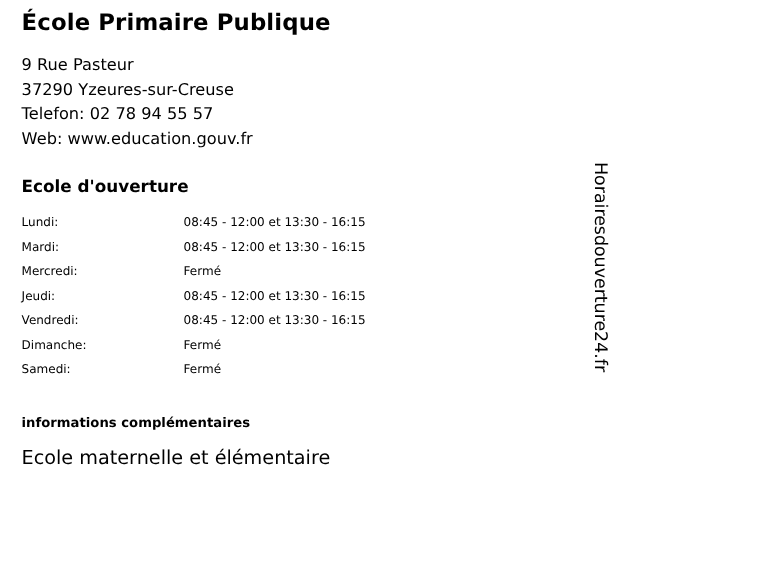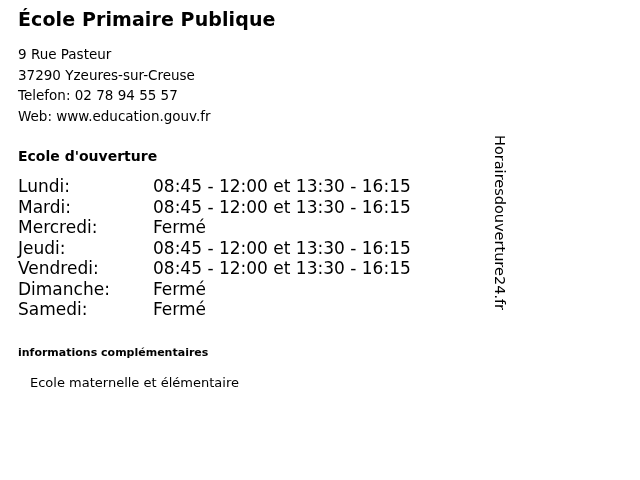--- a/index.html
+++ b/index.html
@@ -40,42 +40,42 @@
     margin: 0;
   }
   .section-heading {
     font-size: 14px;
     font-weight: bold;
     margin: 21px 0 13px 0;
     line-height: 18px;
   }
   table.hours {
     border-collapse: collapse;
-    font-size: 17px;
+    font-size: 10px;
   }
   table.hours td {
     padding: 0 0 4.5px 0;
     vertical-align: top;
     line-height: 16px;
     white-space: nowrap;
   }
   td.day {
     width: 135px;
     padding-right: 6px;
   }
   .extra-heading {
     font-size: 11px;
     font-weight: bold;
     margin: 22px 0 11px 0;
     line-height: 18px;
   }
   .extra-text {
-    font-size: 13px;
+    font-size: 16px;
     line-height: 18px;
-    margin: 12px;
+    margin: 0;
   }
   .vertical-brand {
     position: absolute;
     right: 4px;
     top: 135px;
     font-size: 14.5px;
     line-height: 16px;
     writing-mode: vertical-rl;
     text-orientation: mixed;
     white-space: nowrap;

